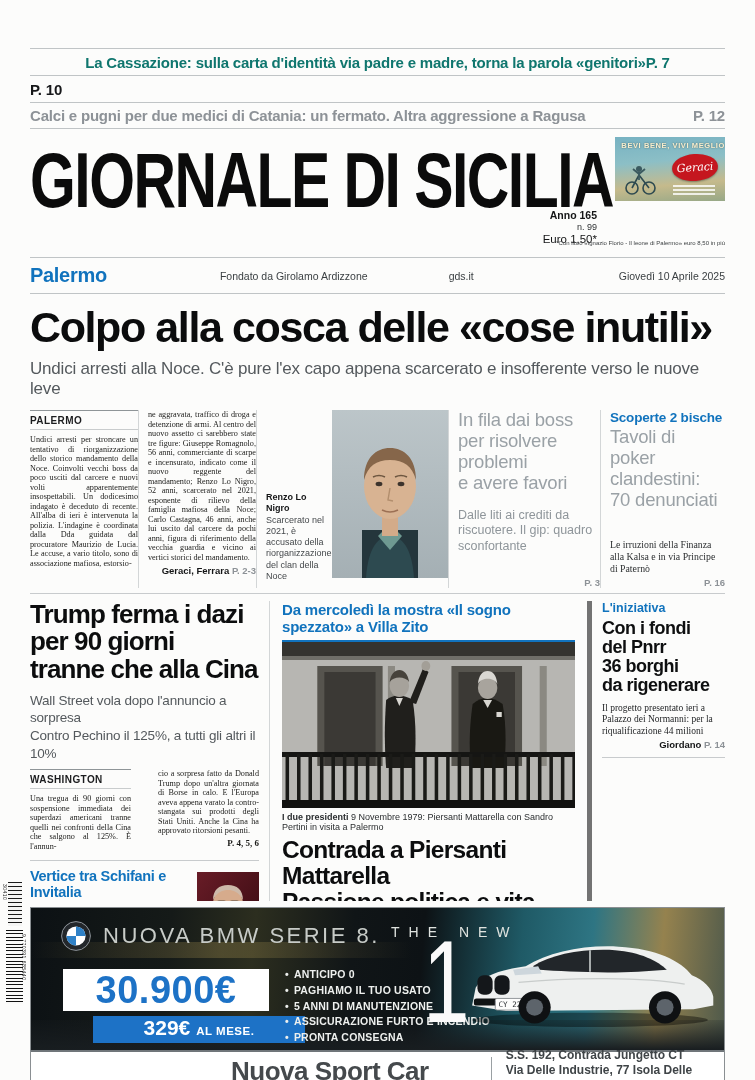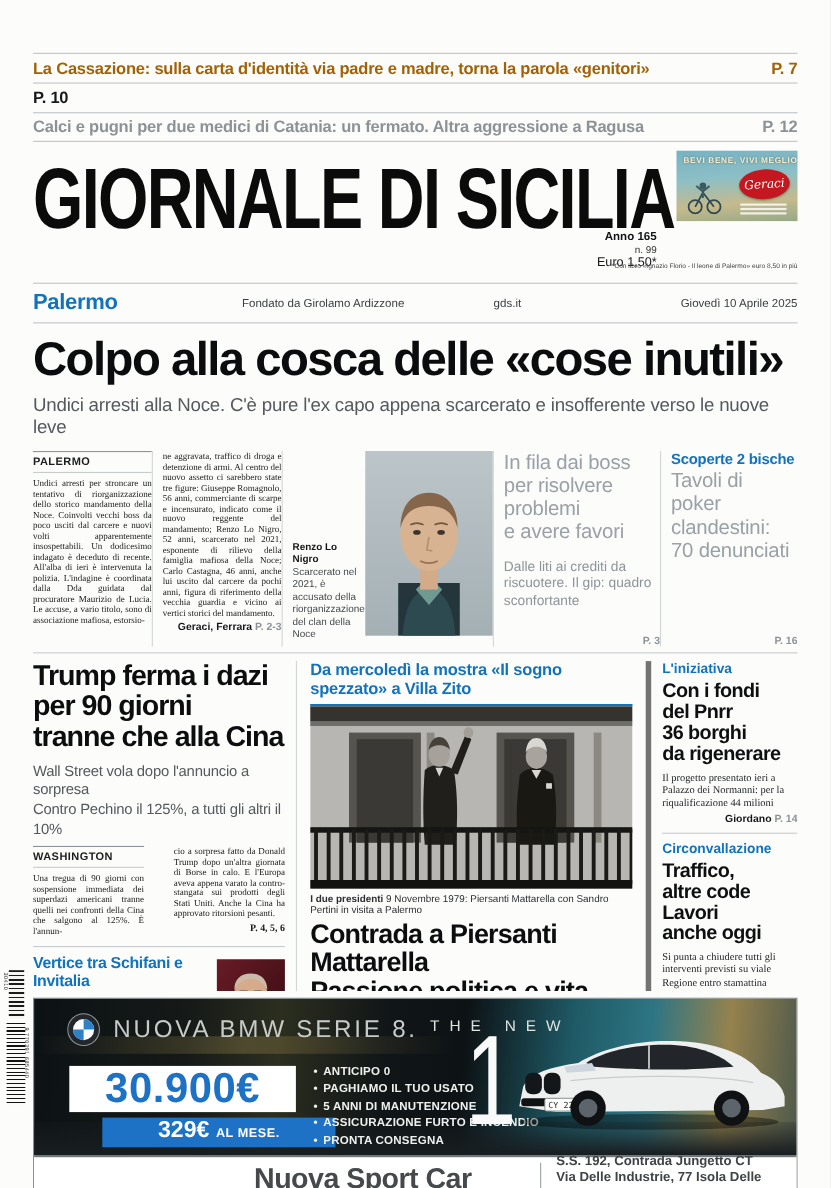--- a/index.html
+++ b/index.html
@@ -9,21 +9,21 @@
     background:#fcfcfb; font-family:"Liberation Sans", sans-serif; color:#141516;
     overflow:hidden;
   }
   .inner { margin-left:30px; width:695px; }
 
   
   .topstrip { margin-top:48px; }
   .ts-row { display:flex; justify-content:space-between; align-items:center;
     height:27px; border-top:1.5px solid #c0c4c6; font-weight:bold; font-size:15px; letter-spacing:-0.2px; }
   .ts-row:last-child { border-bottom:1.5px solid #c0c4c6; }
-  .ts-blue { color:#a16207; } .ts-black { color:#17181a; } .ts-gray { color:#8d9297; }
+  .ts-blue { color:#0f766e;justify-content:center; } .ts-black { color:#17181a; } .ts-gray { color:#8d9297; }
   .ts-page { font-weight:bold; }
 
   
   .mast { position:relative; height:118px; margin-top:8px; }
   .mast-svg { position:absolute; left:0; top:2px; fill:#0b0b0b; }
   .geraci { position:absolute; right:0; top:0; width:110px; height:64px; overflow:hidden;
     background:linear-gradient(175deg,#77b2c2 0%,#8cbfc6 38%,#c5ba8c 72%,#97a887 100%); }
   .geraci-tag { font-size:7.5px; font-weight:bold; letter-spacing:0.6px; text-align:right;
     margin-top:4px; color:#f6edcd; text-shadow:0 0 2px rgba(0,0,0,.45); }
   .geraci-oval { position:absolute; right:7px; top:17px; width:46px; height:27px; background:#c5171f;
@@ -259,20 +259,21 @@
 e avere favori</div>
         <div class="graybox-dek">Dalle liti ai crediti da riscuotere. Il gip: quadro sconfortante</div>
         <div class="pg-right">P. 3</div>
       </div>
       <div class="lb-col c5">
         <div class="kicker-blue">Scoperte 2 bische</div>
         <div class="graybox-h">Tavoli di poker
 clandestini:
 70 denunciati</div>
         <div class="spacer"></div>
+        <div class="dek-serif">Le irruzioni della Finanza alla Kalsa e in via Principe di Paternò</div>
         <div class="pg-right" style="margin-top:2px;">P. 16</div>
       </div>
     </div>
 
     <div class="hr-full"></div>
 
     <div class="band2">
 
       <div class="b2-left">
         <div class="trump-h">Trump ferma i dazi
@@ -399,29 +400,20 @@
           <div class="rb-h">Con i fondi
 del Pnrr
 36 borghi
 da rigenerare</div>
           <div class="rb-dek">Il progetto presentato ieri a Palazzo dei Normanni: per la riqualificazione 44 milioni</div>
           <div class="rb-by byline">
             <b>Giordano</b> <span class="pg">P. 14</span>
           </div>
         </div>
         <div class="rb-hr"></div>
-        <div>
-          <div class="rb-kicker">Circonvallazione</div>
-          <div class="rb-h">Traffico,
-altre code
-Lavori
-anche oggi</div>
-          <div class="rb-dek">Si punta a chiudere tutti gli interventi previsti su viale Regione entro stamattina</div>
-
-        </div>
       </div>
     </div>
 
     <div class="bmwad">
       <div class="bmw-photo">
         <div class="streak"></div>
         <div class="road"></div>
         <div class="bmw-head">
           <svg width="30" height="30" viewBox="0 0 30 30">
             <circle cx="15" cy="15" r="14.4" fill="#23272b" stroke="#8d9399" stroke-width="1"></circle>

